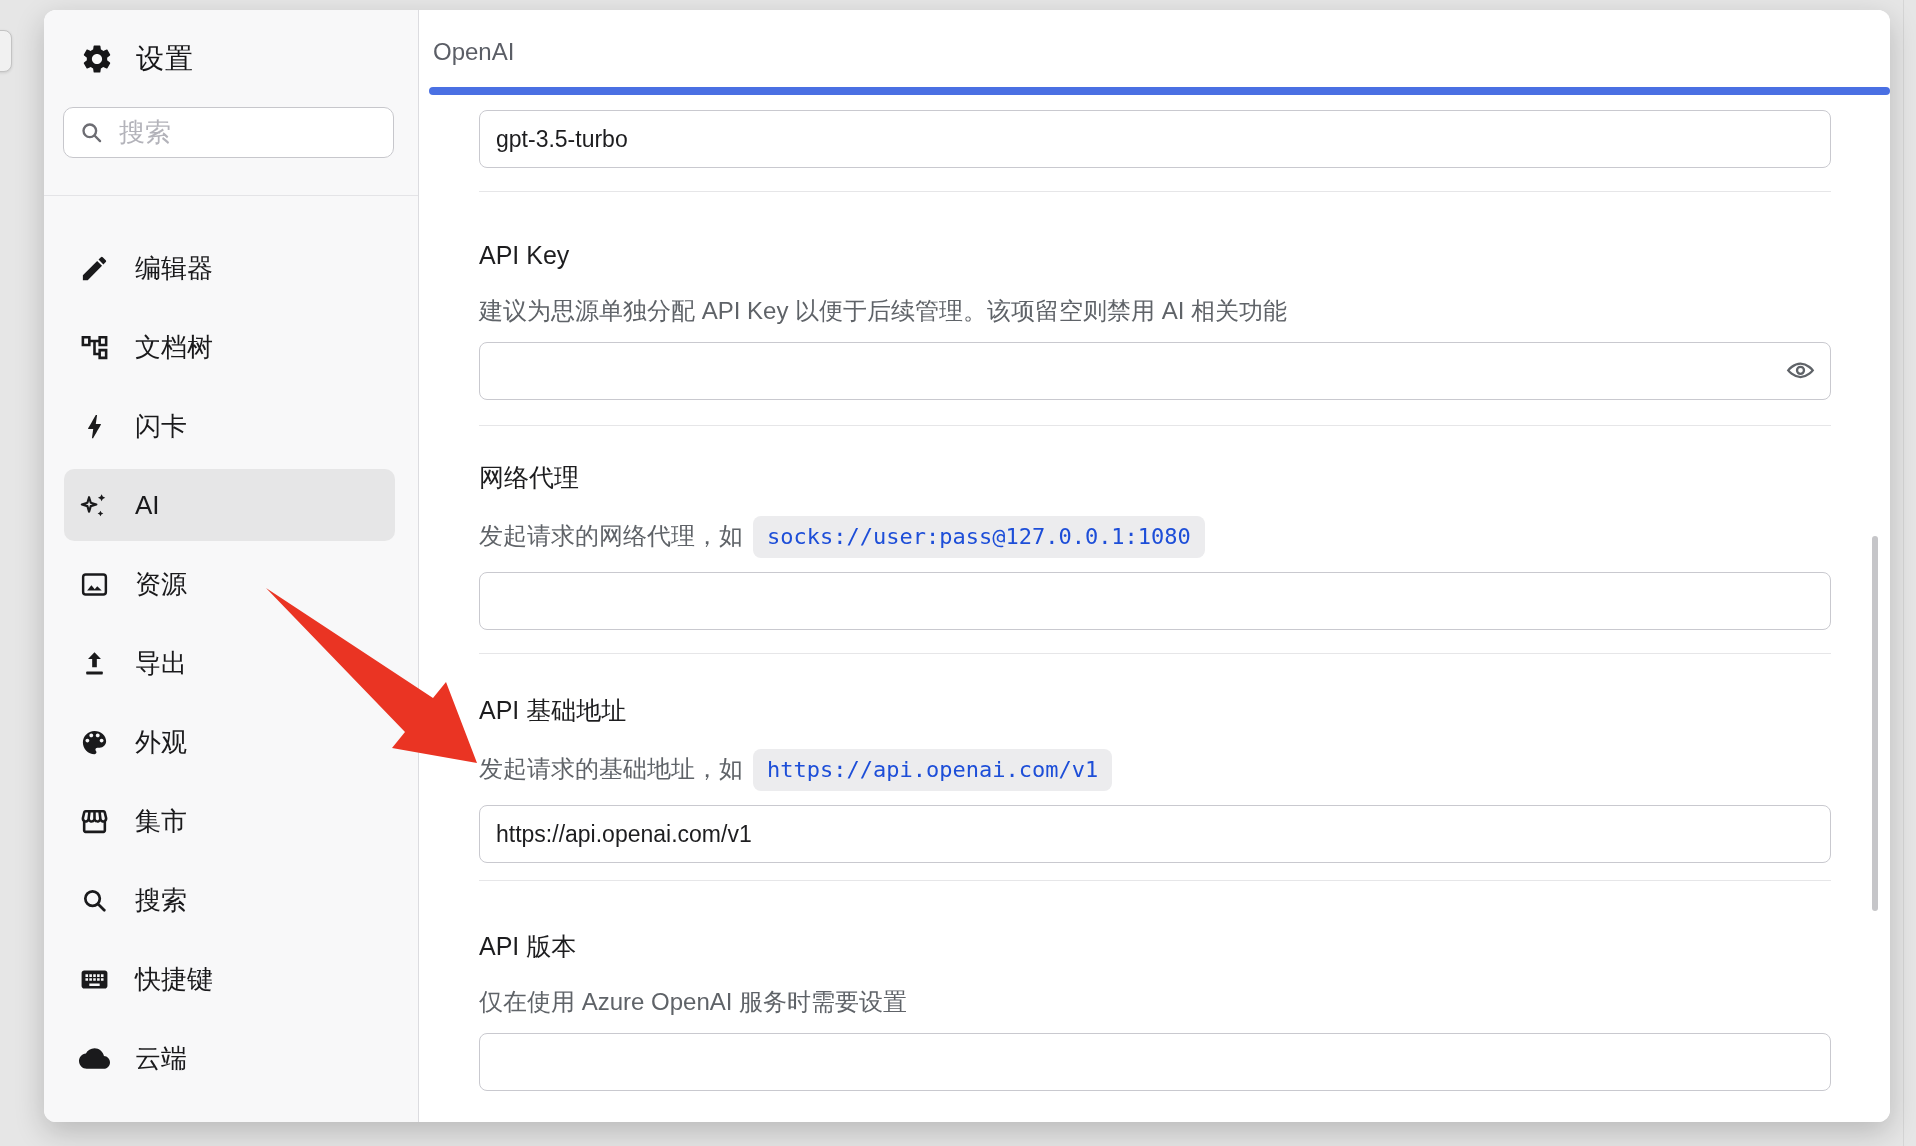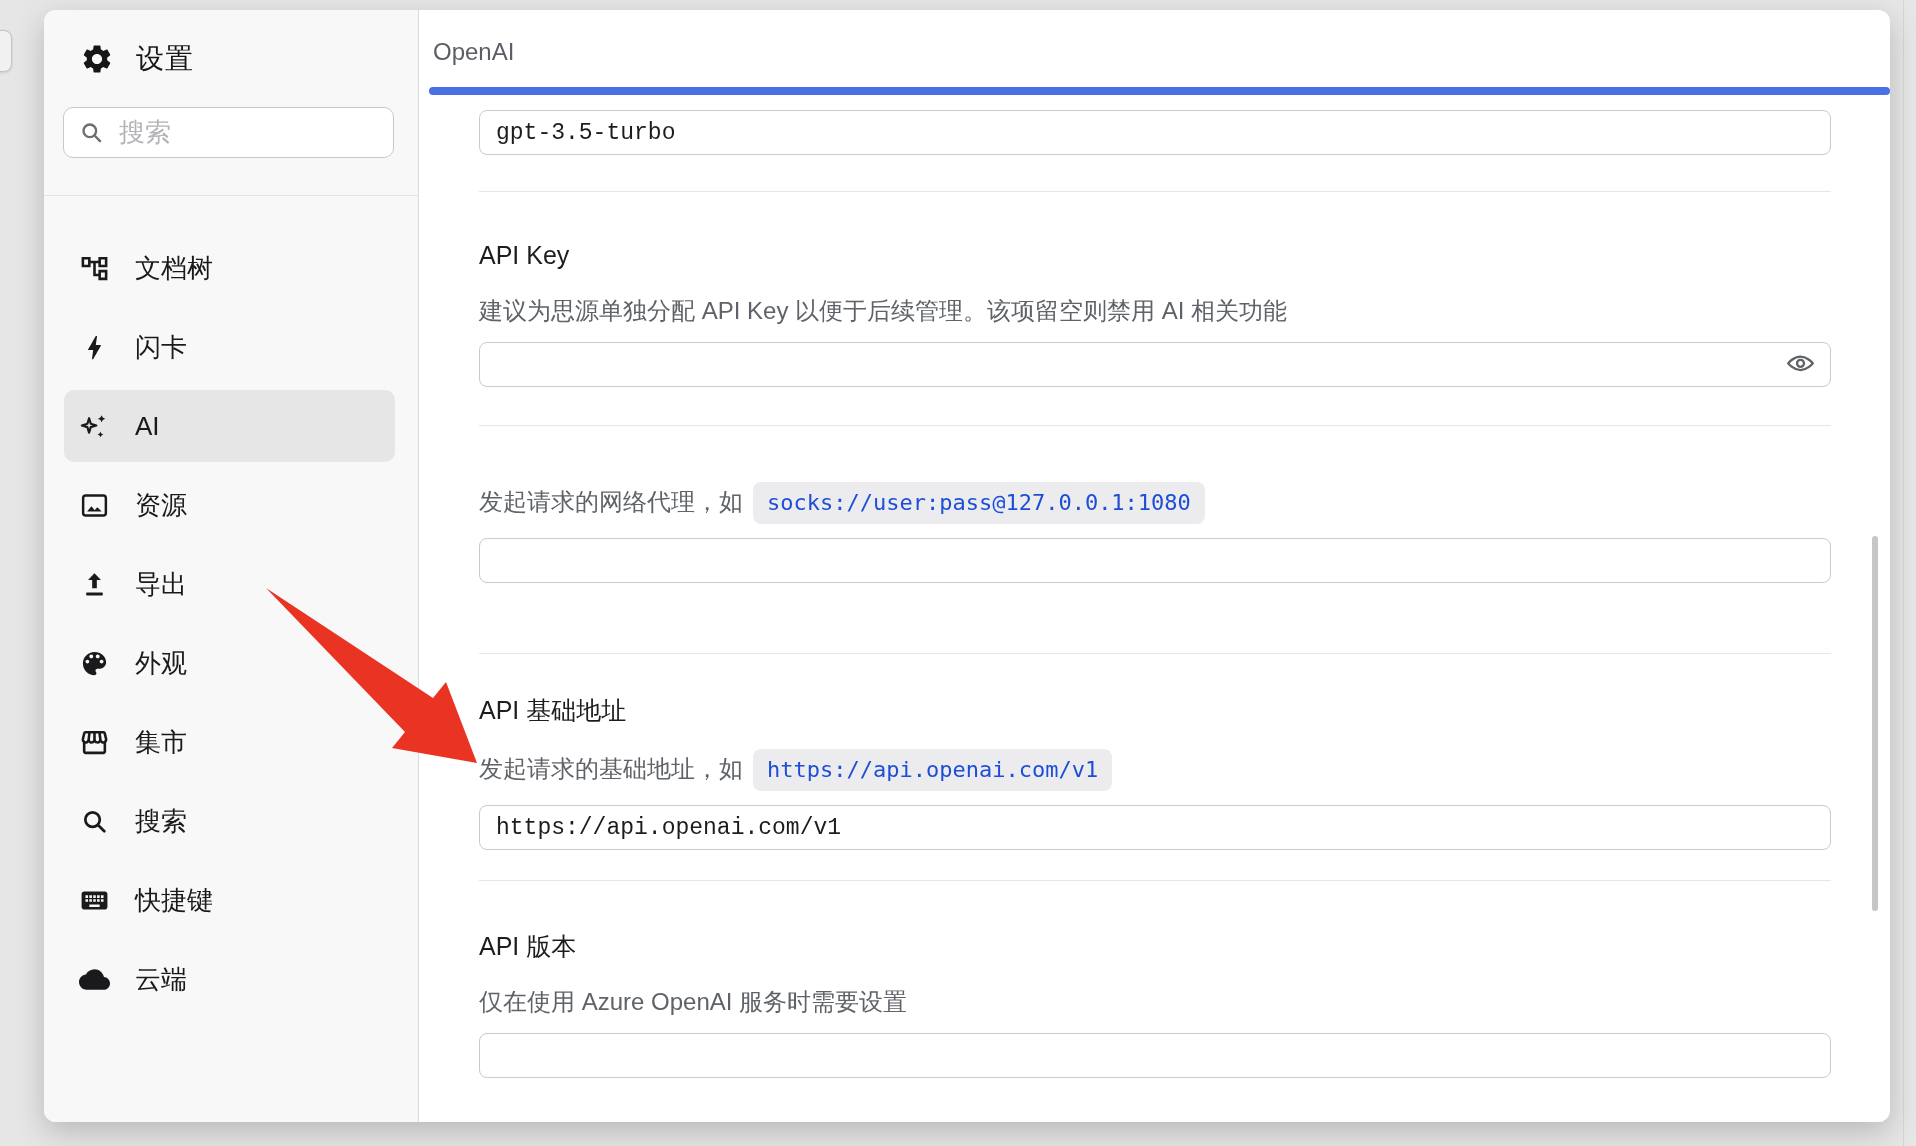--- a/index.html
+++ b/index.html
@@ -40,23 +40,23 @@
   .menu-item .mi-label { font-size:26px; color:#1a1a1c; }
 
   
   .content { position:relative; flex:1; background:#fff; }
   .panel-title { position:absolute; left:14px; right:0; top:28px; text-align:left;
     font-size:24px; color:#5b5e66; }
   .tab-indicator { position:absolute; left:10px; right:0; top:77px; height:8px;
     border-radius:4px; background:#4a70e3; }
   .field { position:absolute; left:60px; width:1352px; }
   .hr { position:absolute; left:60px; width:1352px; height:1px; background:#e6e6e8; }
-  .text-input { width:100%; height:45px; border:1.5px solid #c9c9cf; border-radius:8px;
+  .text-input { width:100%; height:58px; border:1.5px solid #c9c9cf; border-radius:8px;
     background:#fff; font-size:23px; color:#1d1d1f; padding:0 56px 0 16px;
-    font-family:Liberation Mono, monospace; outline:none; display:block; }
+    font-family:Liberation Sans, sans-serif; outline:none; display:block; }
   .input-wrap { position:relative; width:100%; }
   .eye-btn { position:absolute; right:13px; top:50%; transform:translateY(-50%);
     width:36px; height:36px; border:none; background:transparent; cursor:pointer;
     display:flex; align-items:center; justify-content:center; color:#5f6368; padding:0; }
   .eye-btn svg { width:31px; height:31px; }
   .sec-label { font-size:25px; color:#1d1d1f; line-height:34px; }
   .sec-desc { margin-top:22px; font-size:24px; color:#5f6368; line-height:34px; }
   .code-chip { display:inline-block; font-family:"DejaVu Sans Mono","Liberation Mono",monospace;
     font-size:22px; color:#1d4ed8; background:#ececee; border-radius:8px;
     padding:4px 14px; margin-left:10px; vertical-align:baseline; }
@@ -90,20 +90,26 @@
           <line x1="14.9" y1="14.9" x2="19.6" y2="19.6" stroke-linecap="round"></line>
         </svg>
       <input type="text" placeholder="搜索" style="">
     </div>
 
     <div class="sb-divider"></div>
 
     <div class="menu">
       <div class="menu-item">
         <svg viewBox="0 0 24 24" fill="currentColor">
+            <path d="M3 17.25V21h3.75L17.81 9.94l-3.75-3.75L3 17.25zM20.71 7.04c.39-.39.39-1.02 0-1.41l-2.34-2.34a.996.996 0 0 0-1.41 0l-1.83 1.83 3.75 3.75 1.83-1.83z"></path>
+          </svg>
+        <span class="mi-label">编辑器</span>
+      </div>
+      <div class="menu-item">
+        <svg viewBox="0 0 24 24" fill="currentColor">
             <path d="M22 11V3h-7v3H9V3H2v8h7V8h2v10h4v3h7v-8h-7v3h-2V8h2v3h7zM7 9H4V5h3v4zm10 6h3v4h-3v-4zm0-10h3v4h-3V5z"></path>
           </svg>
         <span class="mi-label">文档树</span>
       </div>
       <div class="menu-item">
         <svg viewBox="0 0 24 24" fill="currentColor">
             <path d="M11 21h-1l1-7H7.5c-.58 0-.57-.32-.38-.66.19-.34.05-.08.07-.12C8.48 10.94 10.42 7.54 13 3h1l-1 7h3.5c.49 0 .56.33.47.51l-.07.15C12.96 17.55 11 21 11 21z"></path>
           </svg>
         <span class="mi-label">闪卡</span>
       </div>
@@ -183,20 +189,21 @@
               <path d="M12 5.9C6.4 5.9 2.5 11.1 2.5 11.1s3.9 5.2 9.5 5.2 9.5-5.2 9.5-5.2S17.6 5.9 12 5.9z"></path>
               <circle cx="12" cy="11.1" r="2.7"></circle>
             </svg>
         </button>
       </div>
     </div>
 
     <div class="hr" style="top:415px;"></div>
 
     <div class="field" style="top:450px;">
+      <div class="sec-label">网络代理</div>
       <div class="sec-desc"><span>发起请求的网络代理，如</span><code class="code-chip">socks://user:pass@127.0.0.1:1080</code></div>
       <div class="sec-input input-wrap">
         <input class="text-input" style="padding-right: 16px;" value="">
       </div>
     </div>
 
     <div class="hr" style="top:643px;"></div>
 
     <div class="field" style="top:683px;">
       <div class="sec-label">API 基础地址</div>

